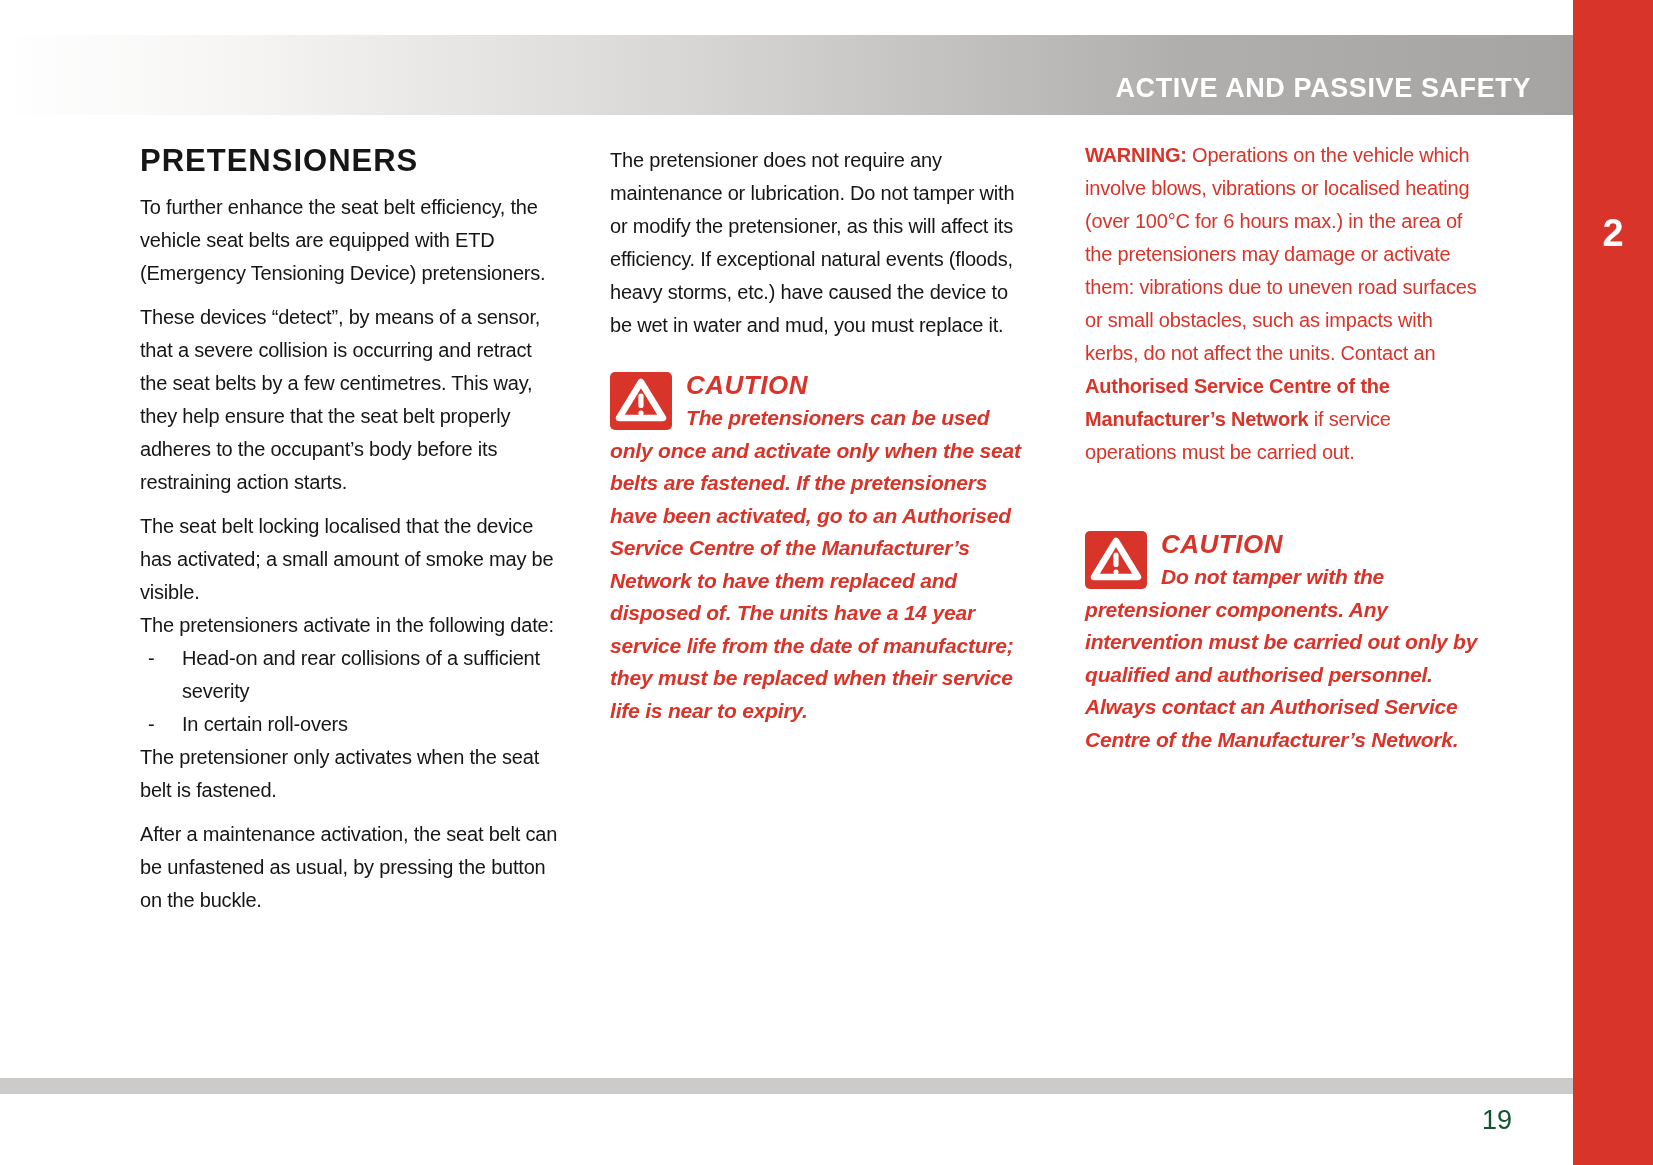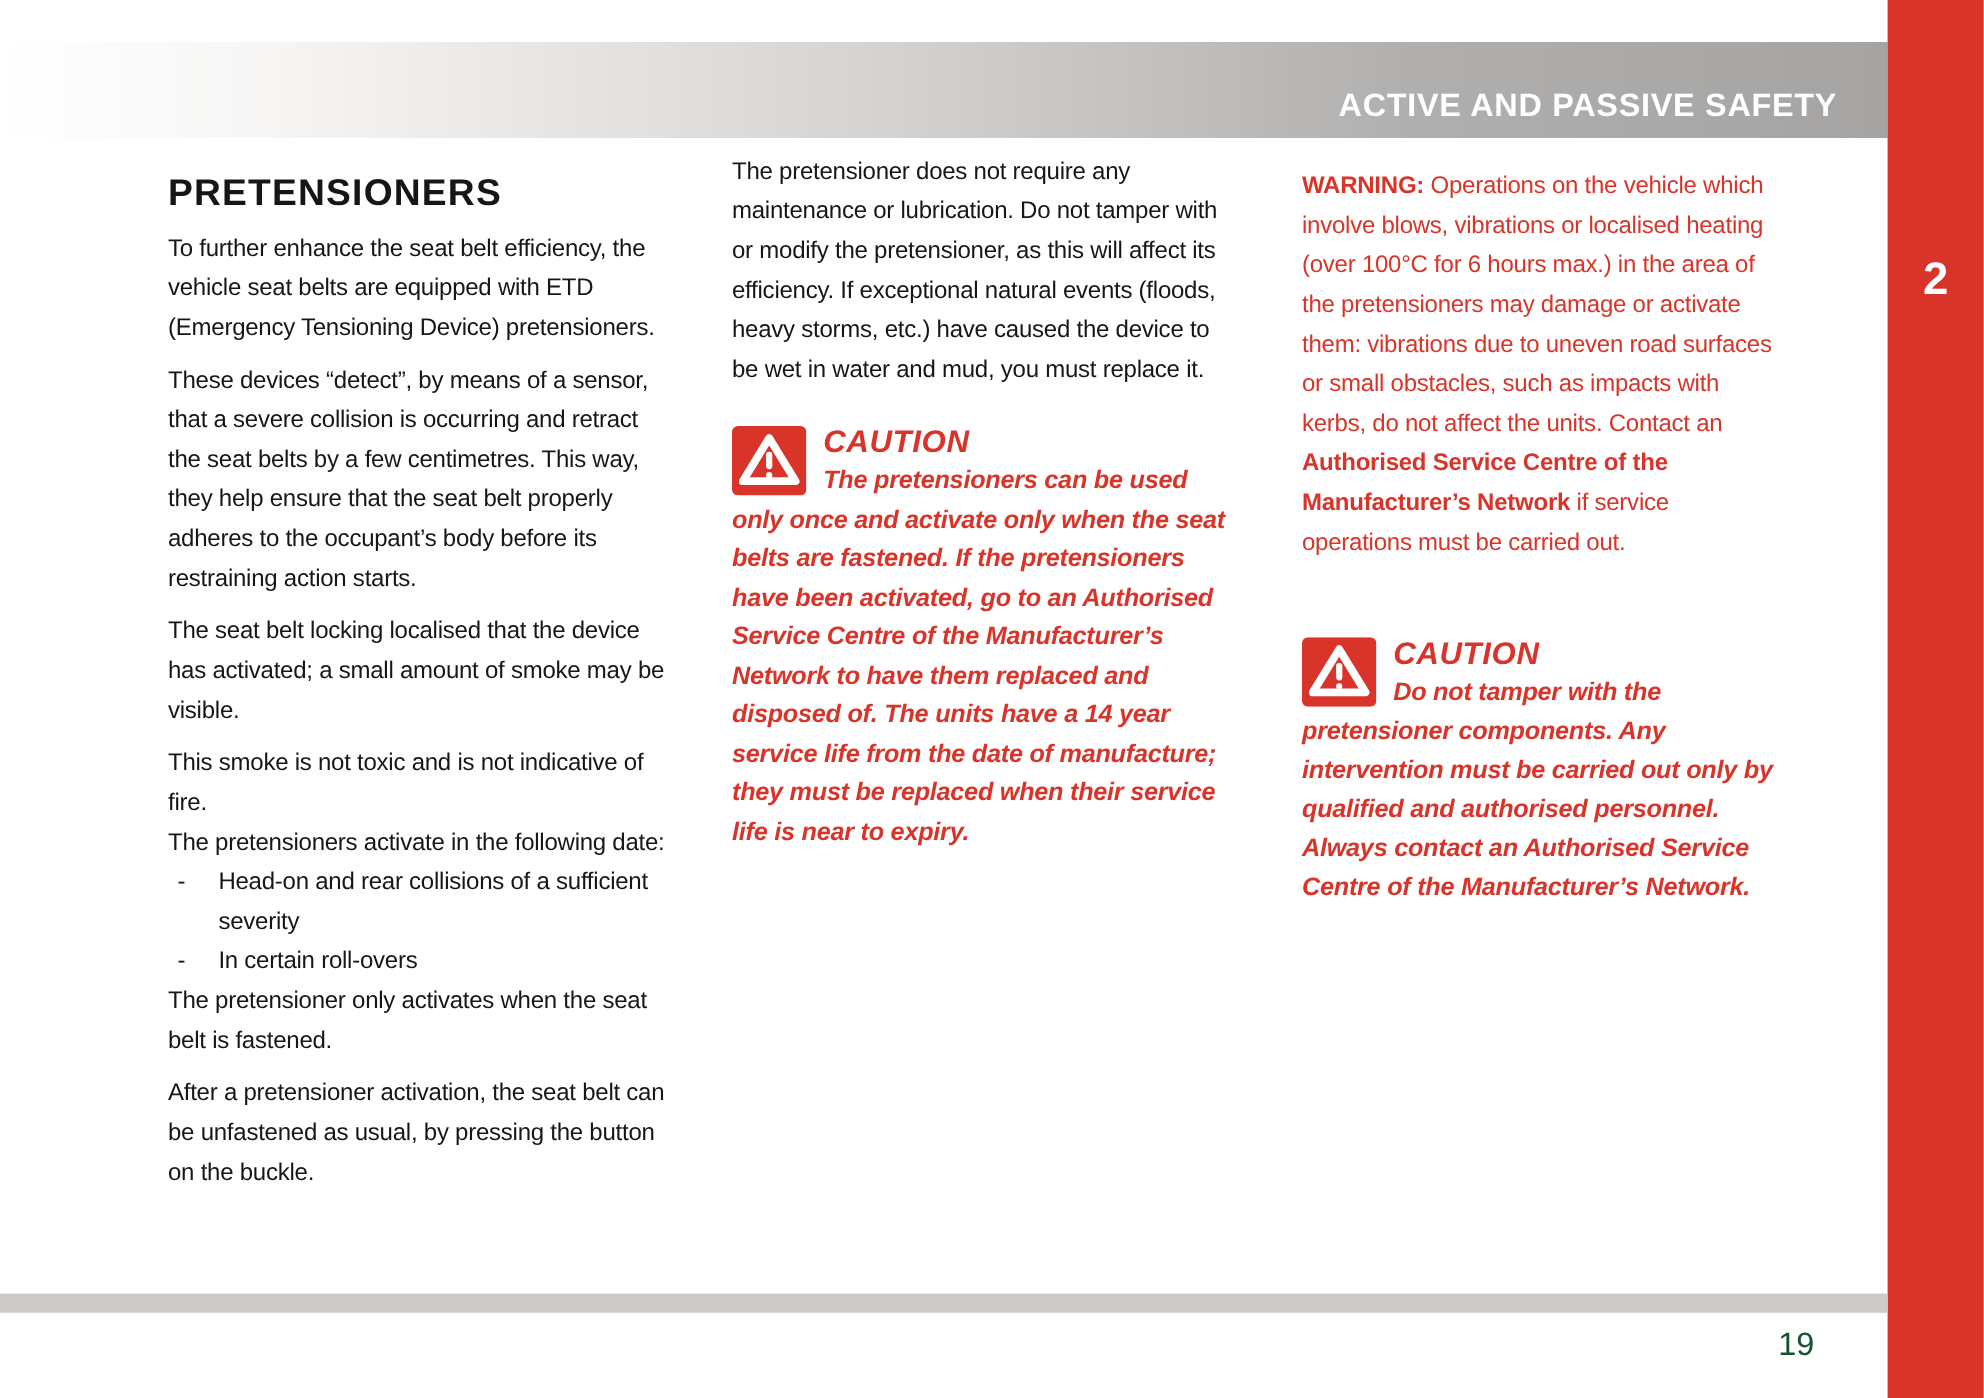--- a/index.html
+++ b/index.html
@@ -31,21 +31,21 @@
     background:var(--red);
   }
   .chapter-number{
     position:absolute;top:212px;left:0;width:100%;
     text-align:center;color:#ffffff;font-weight:bold;font-size:38px;
   }
 
   
   .column{position:absolute;top:115px;font-size:20px;line-height:33px;letter-spacing:-0.2px;}
   #col1{left:140px;width:422px;padding-top:28px;}
-  #col2{left:610px;width:422px;padding-top:12px;}
+  #col2{left:610px;width:422px;padding-top:29px;}
   #col3{left:1085px;width:402px;padding-top:24px;}
 
   h1.section-heading{
     margin:0 0 12px 0;
     font-size:31px;line-height:36px;font-weight:bold;letter-spacing:1px;
   }
   .para{margin:0 0 11px 0;}
   .para:last-child{margin-bottom:0;}
   .intro{margin:0;}
   .red{color:var(--red);}
@@ -78,30 +78,29 @@
 <div class="chapter-bar">
   <div class="chapter-number">2</div>
 </div>
 
 <div class="column" id="col1">
   <h1 class="section-heading">PRETENSIONERS</h1>
   <div>
       <p class="para">To further enhance the seat belt efficiency, the vehicle seat belts are equipped with ETD (Emergency Tensioning Device) pretensioners.</p>
       <p class="para">These devices “detect”, by means of a sensor, that a severe collision is occurring and retract the seat belts by a few centimetres. This way, they help ensure that the seat belt properly adheres to the occupant’s body before its restraining action starts.</p>
       <p class="para">The seat belt locking localised that the device has activated; a small amount of smoke may be visible.</p>
-      <p class="para">This smoke is not toxic and is not indicative of fire.</p>
     </div>
   <p class="para intro">The pretensioners activate in the following date:</p>
   <div>
       <div class="bullet-row"><span class="bullet-marker">-</span><span>Head-on and rear collisions of a sufficient severity</span></div>
       <div class="bullet-row"><span class="bullet-marker">-</span><span>In certain roll-overs</span></div>
     </div>
   <div>
       <p class="para">The pretensioner only activates when the seat belt is fastened.</p>
-      <p class="para">After a pretensioner activation, the seat belt can be unfastened as usual, by pressing the button on the buckle.</p>
+      <p class="para">After a maintenance activation, the seat belt can be unfastened as usual, by pressing the button on the buckle.</p>
     </div>
 </div>
 
 <div class="column" id="col2">
   <div>
       <p class="para">The pretensioner does not require any maintenance or lubrication. Do not tamper with or modify the pretensioner, as this will affect its efficiency. If exceptional natural events (floods, heavy storms, etc.) have caused the device to be wet in water and mud, you must replace it.</p>
     </div>
   <div class="caution">
     <svg class="caution-icon" viewBox="0 0 62 58" xmlns="http://www.w3.org/2000/svg">
       <rect x="0" y="0" width="62" height="58" rx="5" fill="#d93429"></rect>

